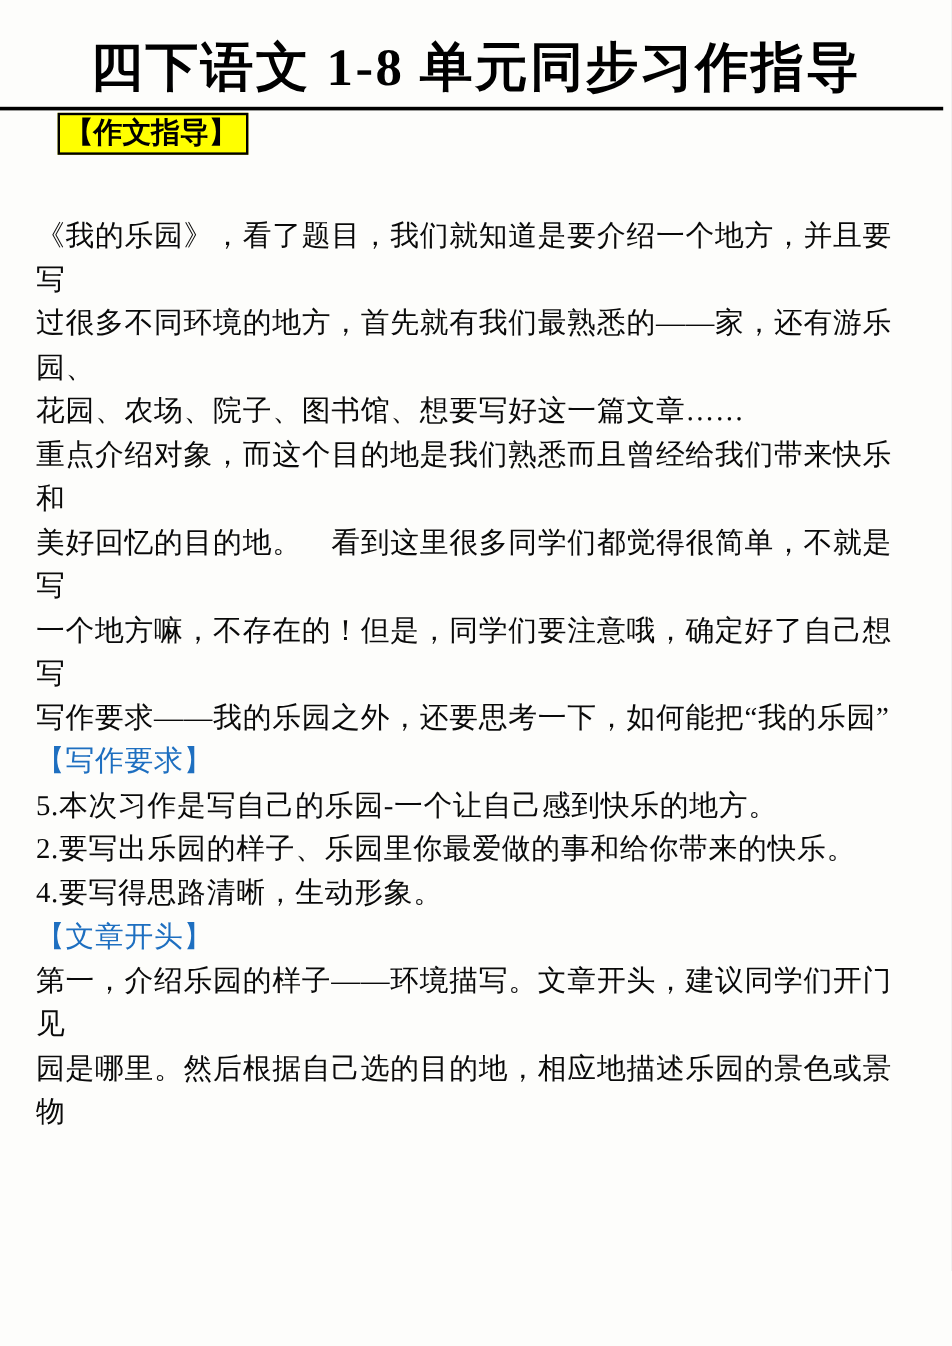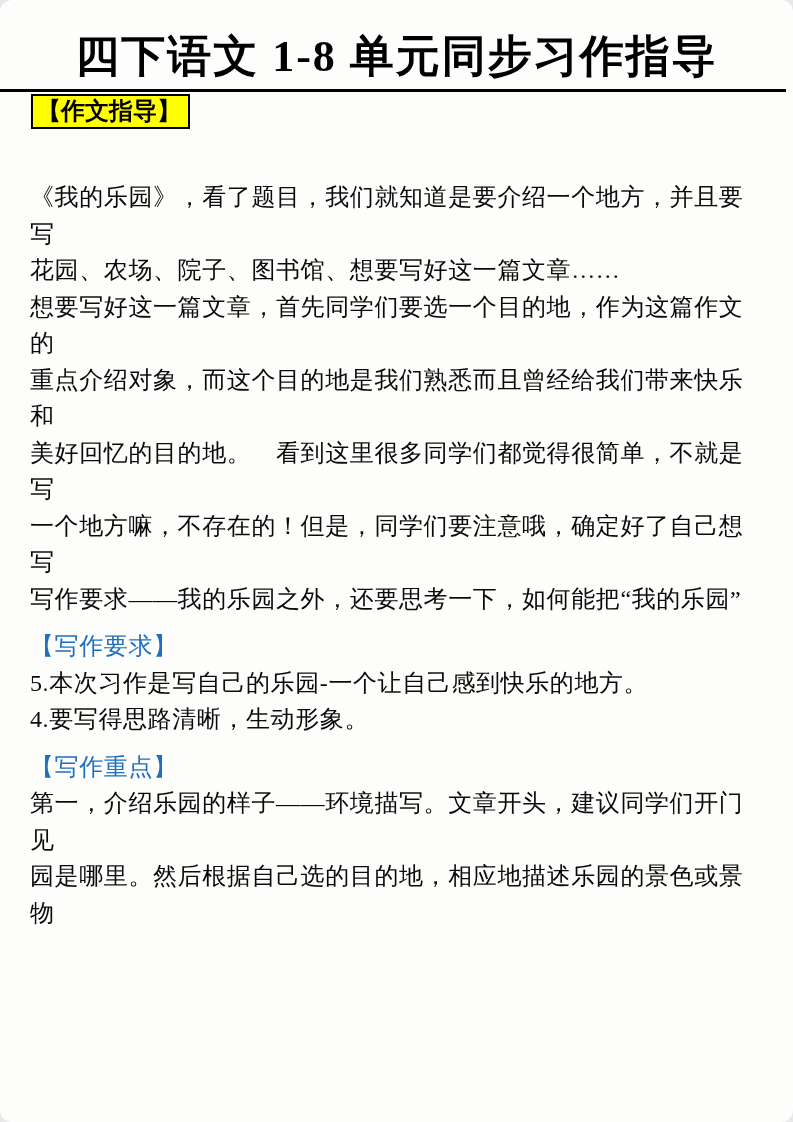--- a/index.html
+++ b/index.html
@@ -9,39 +9,38 @@
   }
   .page {
     position: relative;
     width: 793px;
     height: 1122px;
     margin: 0 auto;
     background: #fdfdfb;
     overflow: hidden;
     font-family: "Liberation Serif", "DejaVu Serif", serif;
     color: #0a0a0a;
-    border-radius: 12px;
   }
   .title {
     margin: 0;
     padding-top: 32px;
     text-align: center;
     font-size: 44px;
     font-weight: bold;
     letter-spacing: 2px;
     line-height: 1.15;
     color: #000000;
   }
   .rule {
     height: 3px;
     background: #000000;
     margin: 6px 7px 0 0;
   }
   .badge-row {
-    padding-left: 31px;
+    padding-left: 48px;
     padding-top: 2px;
   }
   .badge {
     display: inline-block;
     background: #ffff00;
     border: 2px solid #000000;
     font-size: 24px;
     font-weight: bold;
     line-height: 1.2;
     padding: 1px 7px 2px 4px;
@@ -52,48 +51,48 @@
     padding: 0 26px 0 30px;
     font-size: 24px;
     line-height: 36.5px;
     letter-spacing: 0.6px;
   }
   .line {
     white-space: pre-wrap;
   }
   .line.blue {
     color: #1e6fc0;
-    margin-top: 11px;
   }
 </style>
 </head>
 <body>
 
 <div class="page">
 
   <h1 class="title">四下语文 1-8 单元同步习作指导</h1>
 
   <div class="rule"></div>
 
   <div class="badge-row">
     <span class="badge">【作文指导】</span>
   </div>
 
   <div class="content">
 
     <div class="line">《我的乐园》，看了题目，我们就知道是要介绍一个地方，并且要写</div>
+    <div class="line">过很多不同环境的地方，首先就有我们最熟悉的——家，还有游乐园、</div>
     <div class="line">花园、农场、院子、图书馆、想要写好这一篇文章……</div>
-    <div class="line">想要写好这一篇文章，首先同学们要选一个目的地，作为这篇作文的</div>
     <div class="line">重点介绍对象，而这个目的地是我们熟悉而且曾经给我们带来快乐和</div>
     <div class="line">美好回忆的目的地。　看到这里很多同学们都觉得很简单，不就是写</div>
     <div class="line">一个地方嘛，不存在的！但是，同学们要注意哦，确定好了自己想写</div>
     <div class="line">写作要求——我的乐园之外，还要思考一下，如何能把“我的乐园”</div>
 
     <div class="line blue">【写作要求】</div>
     <div class="line">5.本次习作是写自己的乐园-一个让自己感到快乐的地方。</div>
+    <div class="line">2.要写出乐园的样子、乐园里你最爱做的事和给你带来的快乐。</div>
     <div class="line">4.要写得思路清晰，生动形象。</div>
 
-    <div class="line blue">【写作重点】</div>
+    <div class="line blue">【文章开头】</div>
     <div class="line">第一，介绍乐园的样子——环境描写。文章开头，建议同学们开门见</div>
     <div class="line">园是哪里。然后根据自己选的目的地，相应地描述乐园的景色或景物</div>
 
   </div>
 </div>
 
 </body></html>

